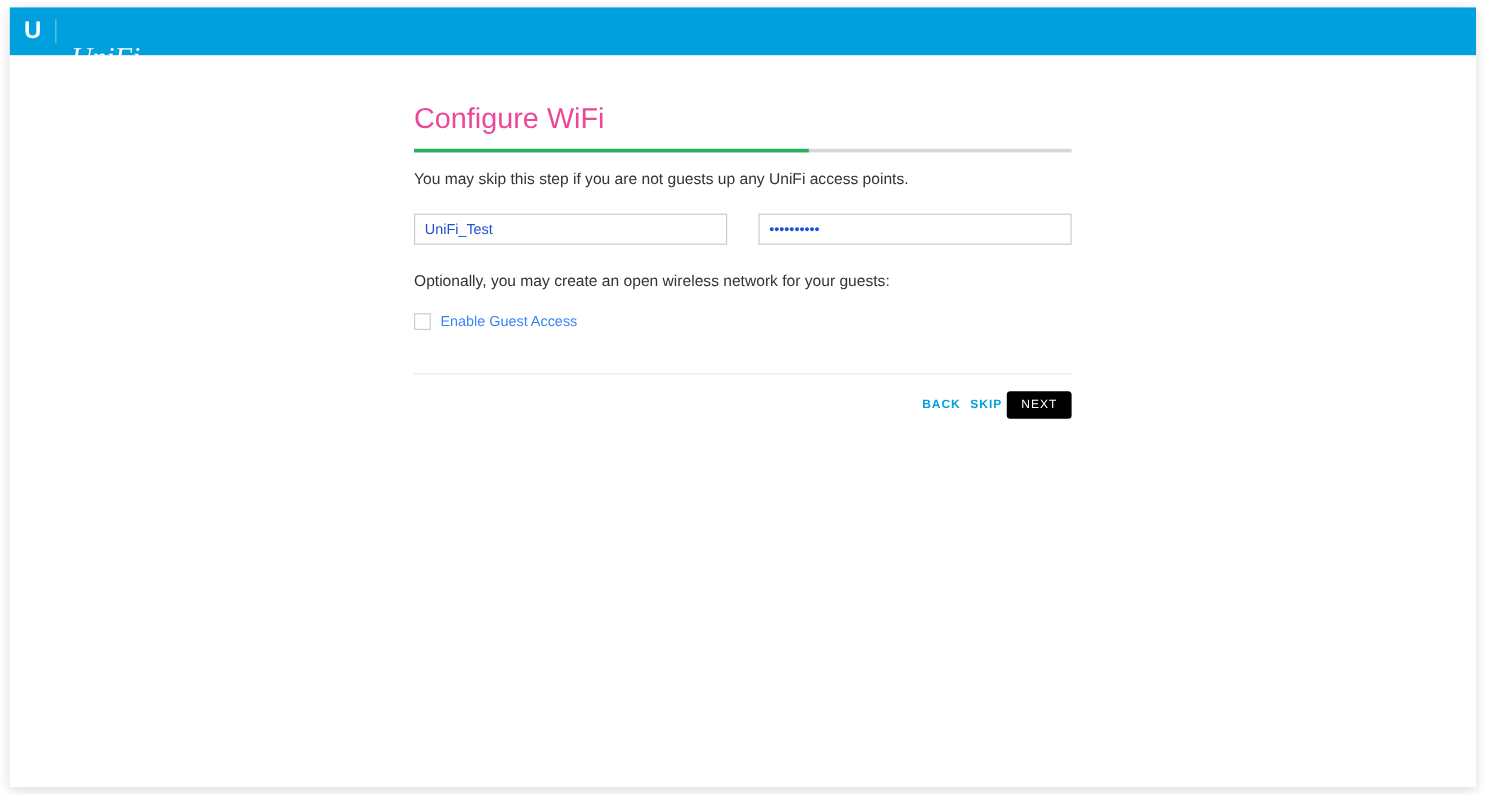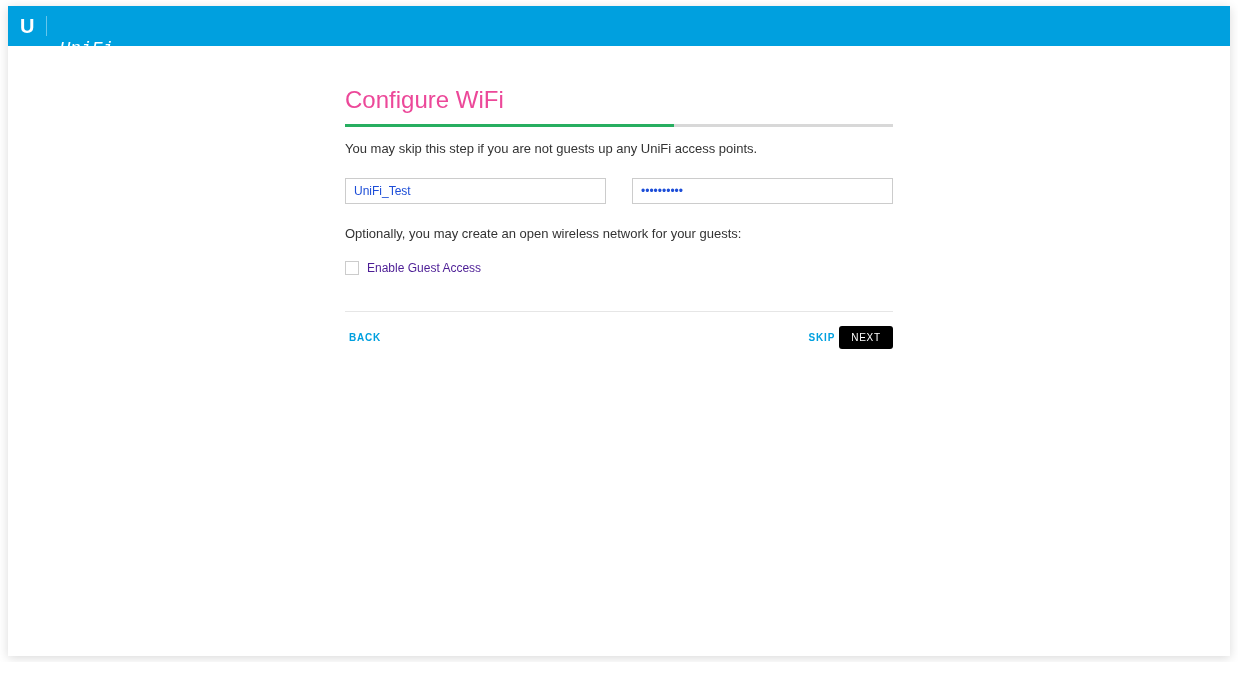--- a/index.html
+++ b/index.html
@@ -33,22 +33,22 @@
       font-size: 20px;
       font-family: Arial, sans-serif;
       padding-right: 12px;
       border-right: 1px solid rgba(255,255,255,0.4);
       margin-right: 12px;
       line-height: 1;
     }
     .logo-unifi {
       color: #fff;
       font-style: italic;
-      font-size: 18px;
-      font-family: Liberation Mono, monospace;
+      font-size: 24px;
+      font-family: Liberation Serif, serif;
       position: relative;
       line-height: 1;
       margin-top: 45px;
     }
     .wizard-container {
       width: 548px;
       margin: 40px auto 0;
     }
     .page-title {
       font-size: 24px;
@@ -100,31 +100,31 @@
     }
     .checkbox-box {
       width: 14px;
       height: 14px;
       border: 1px solid #ccc;
       background: #fff;
       cursor: pointer;
     }
     .checkbox-label {
       font-size: 12px;
-      color: #4c1d95;
+      color: #3b82f6;
       cursor: pointer;
     }
     .footer-divider {
       border-top: 1px solid #e6e6e6;
       padding-top: 14px;
     }
     .footer-row {
       display: flex;
       align-items: center;
-      justify-content: space-between;
+      justify-content: flex-end;
     }
     .btn-text {
       font-size: 10px;
       font-weight: 700;
       letter-spacing: 0.8px;
       color: #00a0df;
       text-transform: uppercase;
       background: none;
       border: none;
       cursor: pointer;

